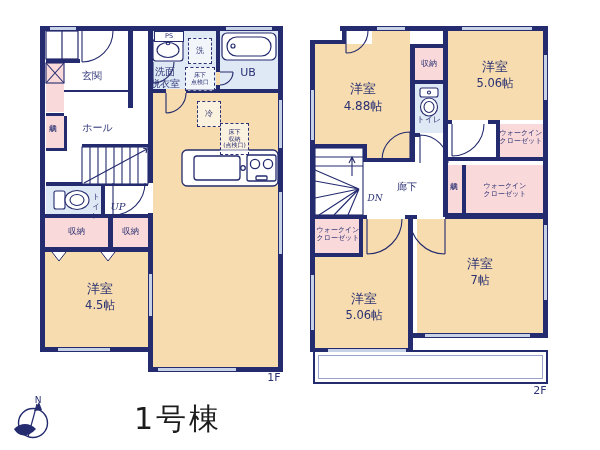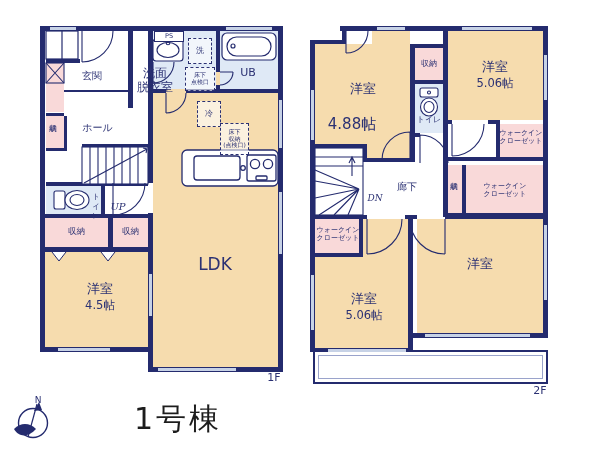--- a/index.html
+++ b/index.html
@@ -220,22 +220,21 @@
 
   <div class="lbl" style="left:72px;top:70px;width:40px;font-size:10px;">玄関</div>
   <div class="lbl" style="left:75px;top:122px;width:45px;font-size:10px;">ホール</div>
   <div class="lbl ital" style="left:103px;top:157px;width:30px;font-size:10px;margin-top:44px;">UP</div>
   <div class="lbl vert" style="left:49px;top:118px;font-size:7.5px;">収納</div>
   <div class="lbl vert" style="left:92px;top:188px;font-size:7.5px;">トイレ</div>
   <div class="lbl" style="left:45px;top:226px;width:63px;font-size:8.5px;">収納</div>
   <div class="lbl" style="left:113px;top:226px;width:35px;font-size:8.5px;">収納</div>
   <div class="lbl" style="left:58px;top:281px;width:84px;font-size:13px;">洋室</div>
   <div class="lbl" style="left:58px;top:299px;width:84px;font-size:11.5px;">4.5帖</div>
-  <div class="lbl" style="left:165px;top:254px;width:100px;font-size:17px;">LDK</div>
-  <div class="lbl" style="left:132px;top:66px;width:46px;font-size:12px;text-align:center;">洗面
+  <div class="lbl" style="left:142px;top:66px;width:46px;font-size:10px;text-align:center;">洗面
 脱衣室</div>
   <div class="lbl" style="left:228px;top:66px;width:40px;font-size:11px;">UB</div>
   <div class="lbl" style="left:264px;top:371px;width:20px;font-size:11px;">1F</div>
 
   <div class="solidbox" style="left:154px;top:31px;width:30px;height:11px;">
     <span class="lbl" style="position:static;font-size:6.5px;">PS</span>
   </div>
   <div class="dash" style="left:188px;top:38px;width:24px;height:26px;">
     <span style="font-size:8px;">洗</span>
   </div>
@@ -246,35 +245,36 @@
   <div class="dash" style="left:197px;top:101px;width:24px;height:26px;">
     <span style="font-size:8px;">冷</span>
   </div>
   <div class="dash" style="left:220px;top:123px;width:29px;height:32px;">
     <span style="font-size:6px;">床下
 収納
 (点検口)</span>
   </div>
 
   <div class="lbl" style="left:321px;top:81px;width:84px;font-size:13px;">洋室</div>
-  <div class="lbl" style="left:310px;top:99px;width:84px;font-size:15px;margin-top:16px;">4.88帖</div>
+  <div class="lbl" style="left:321px;top:99px;width:84px;font-size:12px;">4.88帖</div>
   <div class="lbl" style="left:453px;top:59px;width:84px;font-size:13px;">洋室</div>
   <div class="lbl" style="left:453px;top:77px;width:84px;font-size:11.5px;">5.06帖</div>
   <div class="lbl" style="left:415px;top:59px;width:28px;font-size:8px;">収納</div>
   <div class="lbl" style="left:412px;top:115px;width:34px;font-size:8px;">トイレ</div>
   <div class="lbl" style="left:496px;top:129px;width:50px;font-size:7px;">ウォークイン
 クローゼット</div>
   <div class="lbl" style="left:385px;top:181px;width:44px;font-size:10px;">廊下</div>
   <div class="lbl ital" style="left:362px;top:193px;width:26px;font-size:9px;">DN</div>
   <div class="lbl vert" style="left:450px;top:176px;font-size:7.5px;">収納</div>
   <div class="lbl" style="left:467px;top:182px;width:76px;font-size:7px;">ウォークイン
 クローゼット</div>
   <div class="lbl" style="left:311px;top:226px;width:54px;font-size:7px;">ウォークイン
 クローゼット</div>
   <div class="lbl" style="left:321px;top:291px;width:86px;font-size:13px;">洋室</div>
   <div class="lbl" style="left:321px;top:309px;width:86px;font-size:11.5px;">5.06帖</div>
   <div class="lbl" style="left:437px;top:256px;width:86px;font-size:13px;">洋室</div>
+  <div class="lbl" style="left:437px;top:274px;width:86px;font-size:11.5px;">7帖</div>
   <div class="lbl" style="left:529px;top:384px;width:22px;font-size:11px;">2F</div>
 
   <div class="lbl" style="left:30px;top:395px;width:16px;font-size:9px;">N</div>
   <div class="title" style="left:108px;top:399px;width:140px;font-size:30px;text-align:center;">1号棟</div>
 
 </div>
 
 </body></html>

